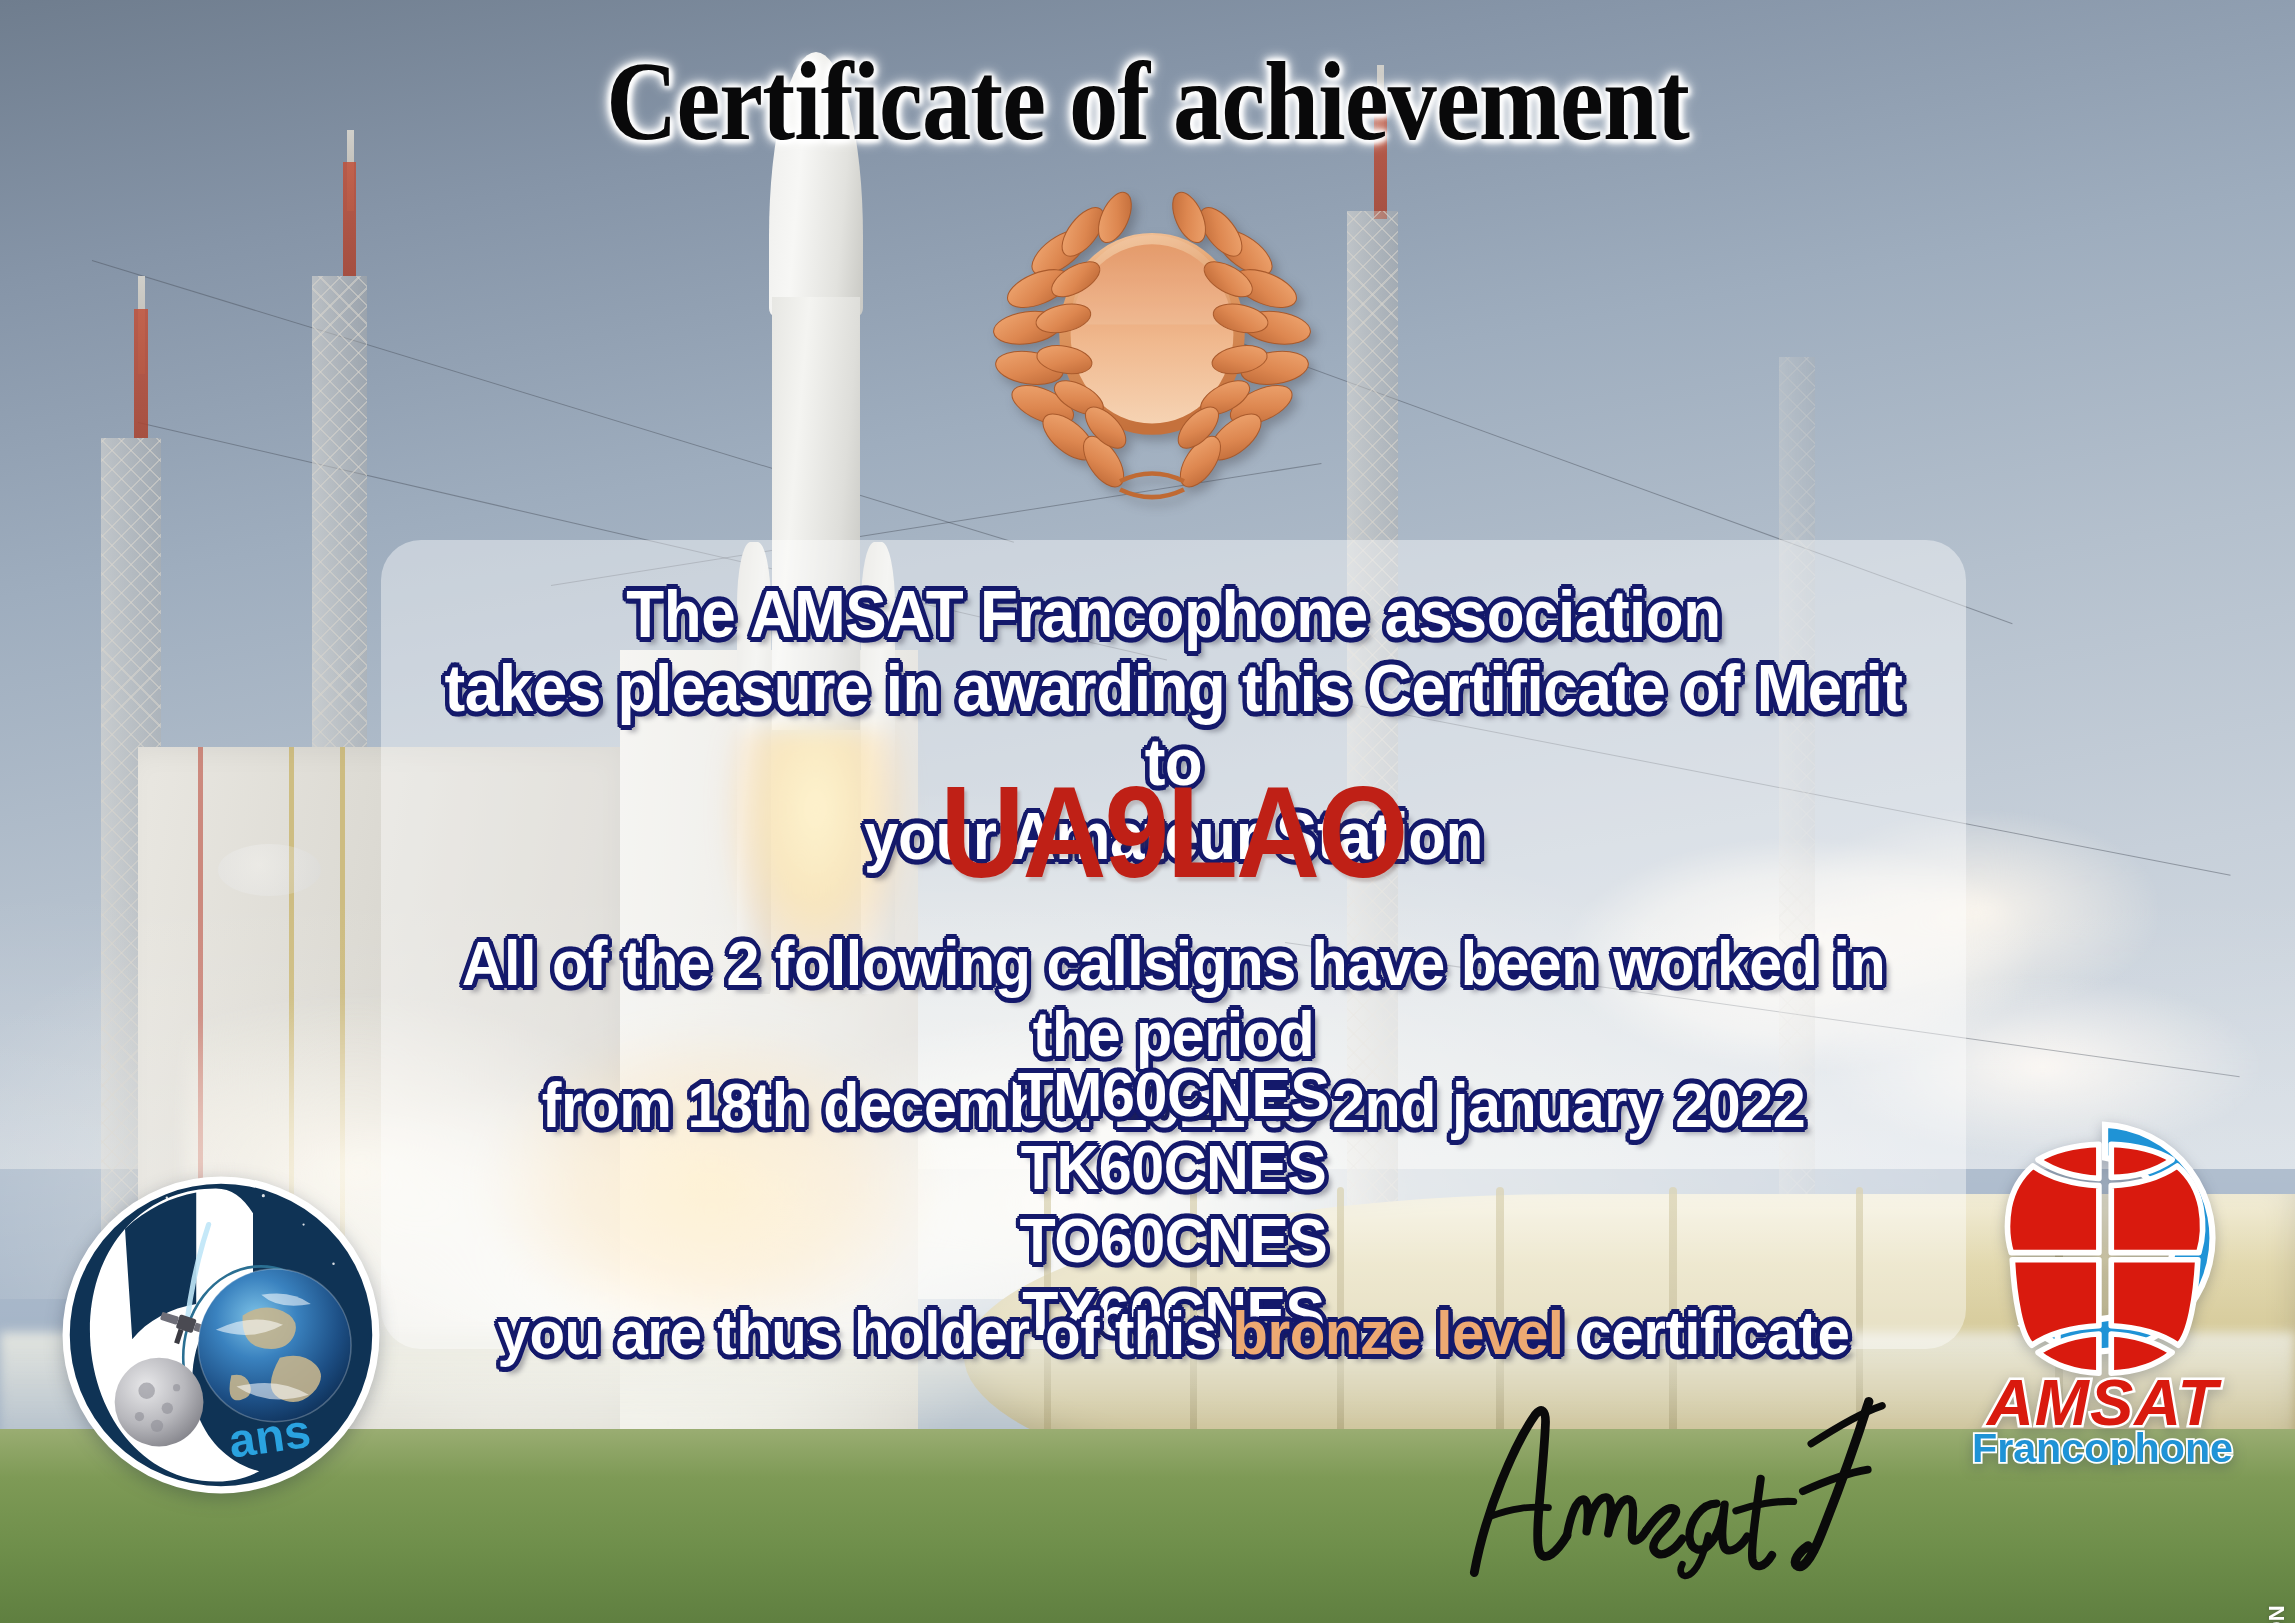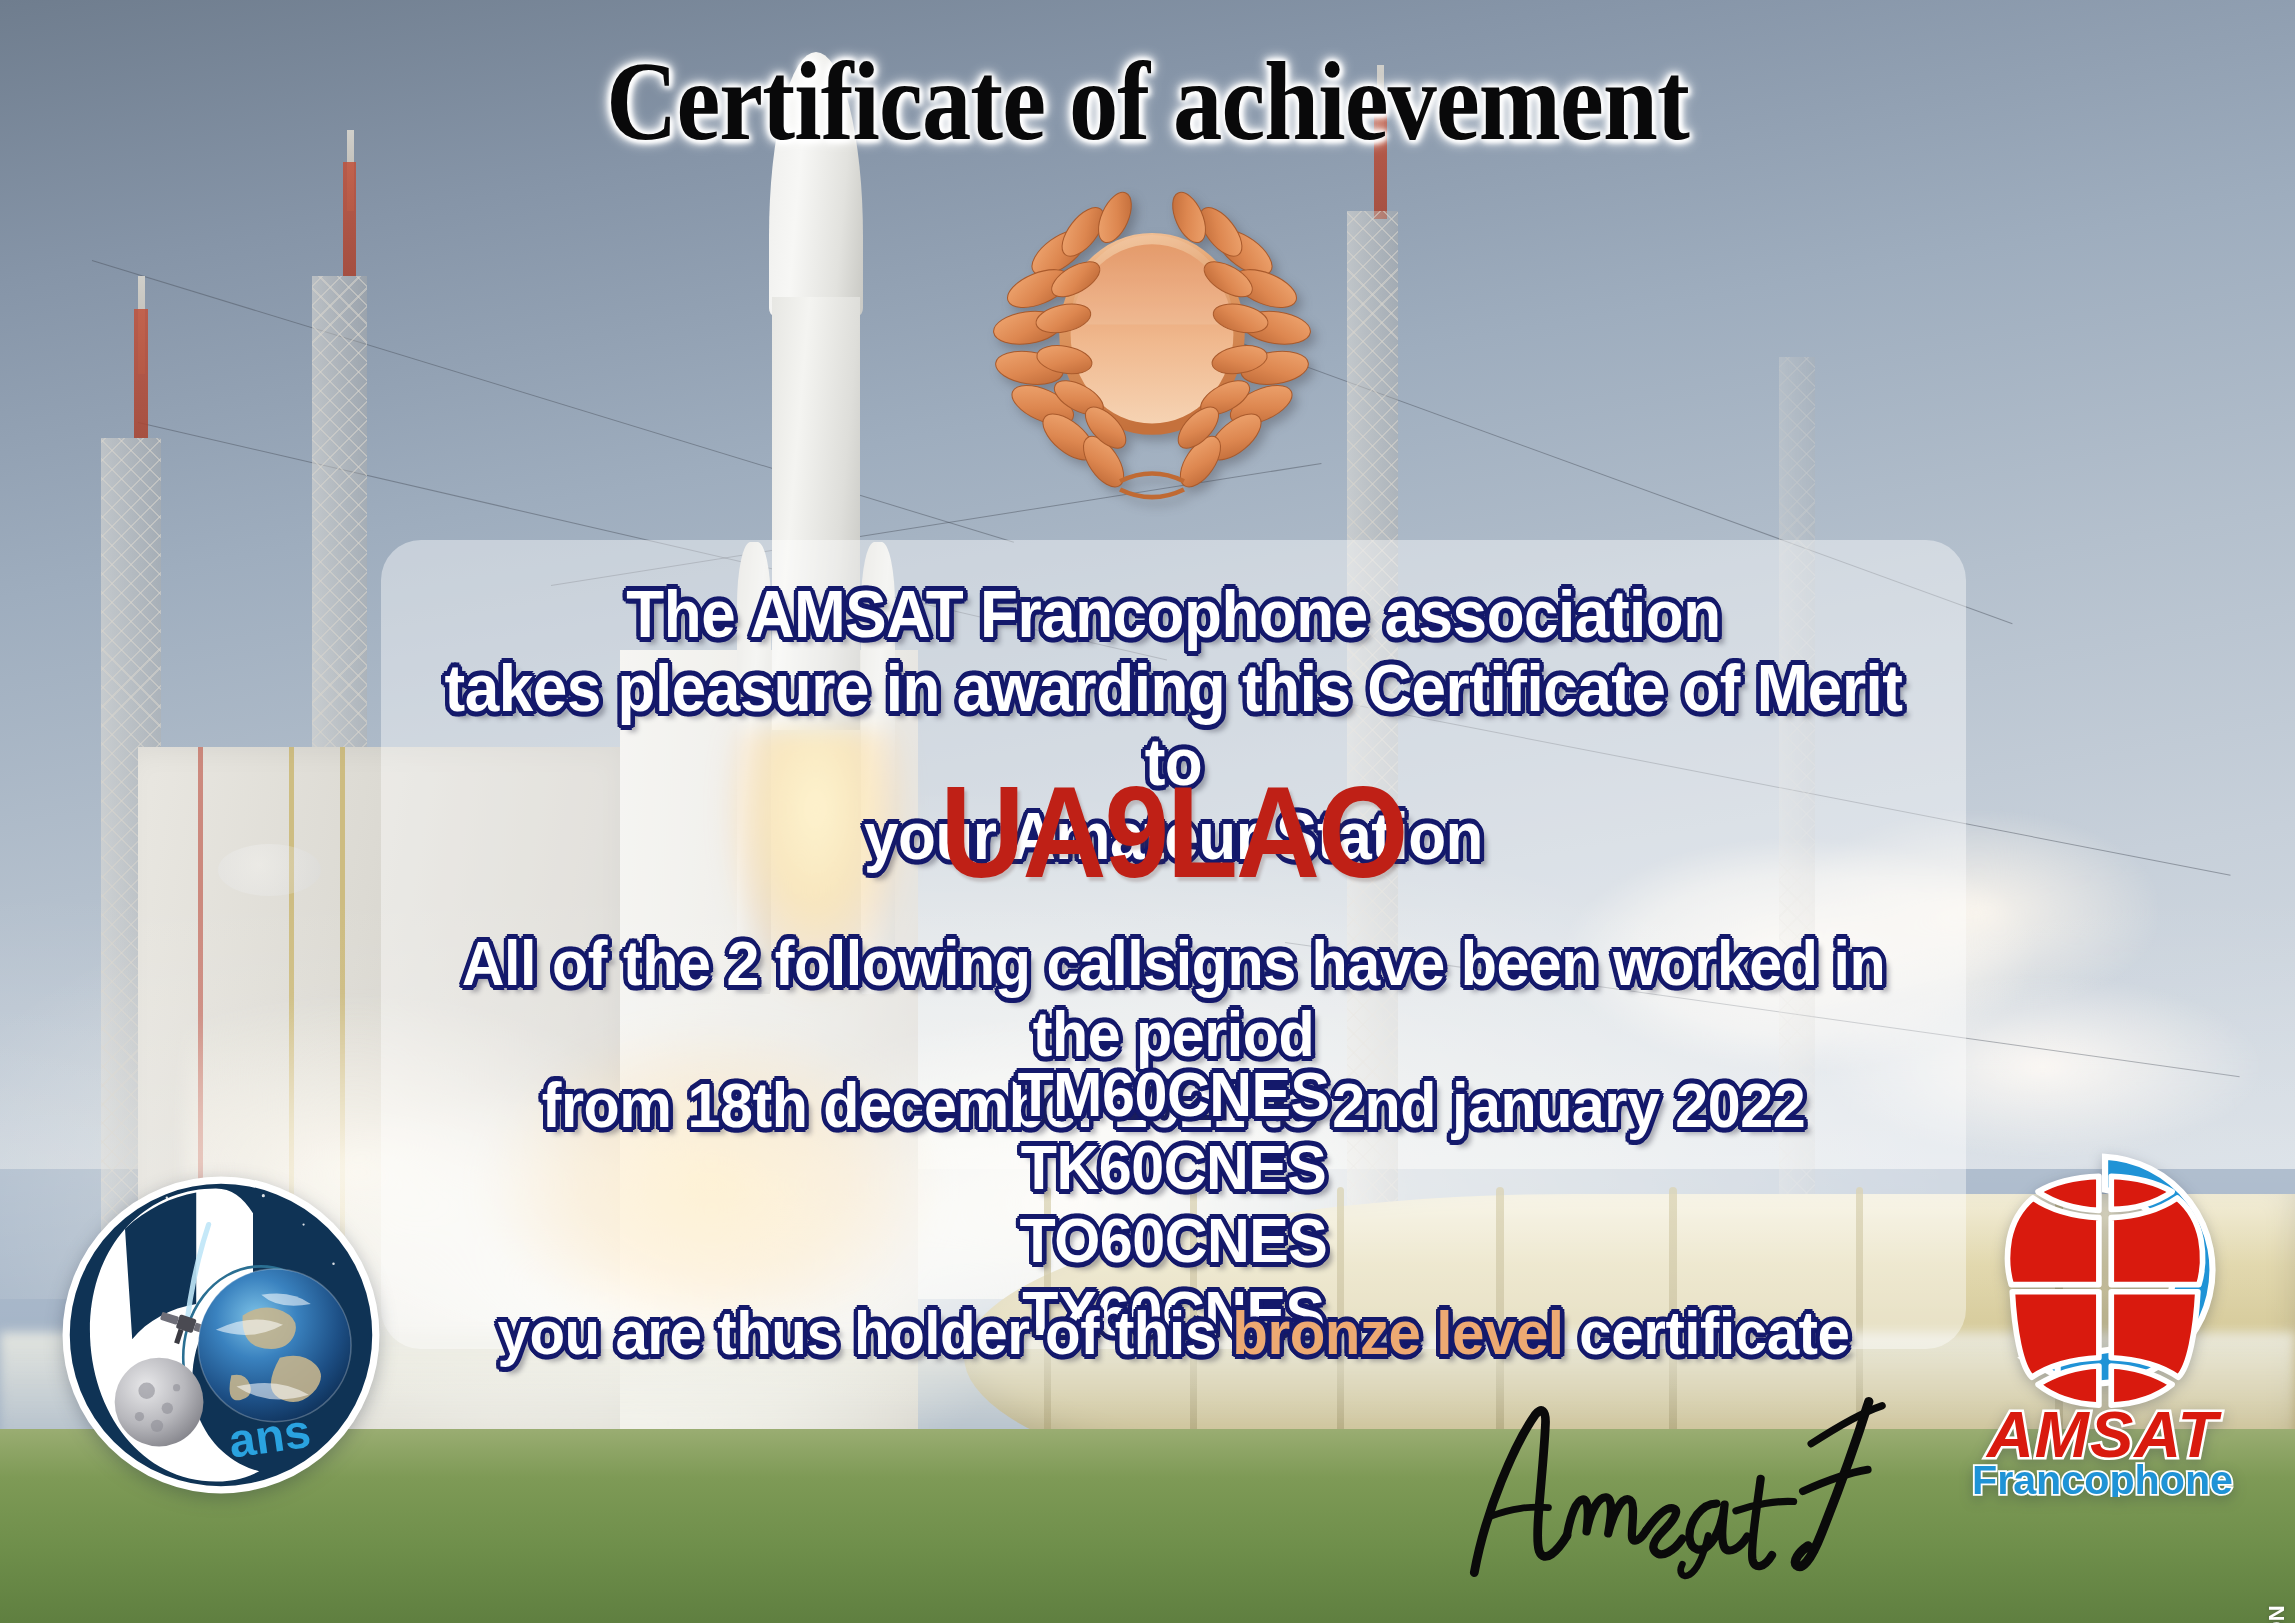--- a/index.html
+++ b/index.html
@@ -204,21 +204,21 @@
     position:absolute;left:1438px;top:1381px;width:464px;height:206px;
   }
   .signature svg{width:100%;height:100%;display:block;}
 
   
   .logo60{position:absolute;left:61px;top:1175px;width:320px;height:320px;}
   .logo60 svg{width:100%;height:100%;display:block;
     filter:drop-shadow(0 5.2px 9.3px rgba(30,40,60,.3));}
 
   
-  .amsat{position:absolute;left:1935px;top:1136px;width:335px;height:361px;}
+  .amsat{position:absolute;left:1935px;top:1104px;width:335px;height:361px;}
   .amsat svg{width:100%;height:100%;display:block;
     filter:drop-shadow(0 4.1px 6.2px rgba(30,40,60,.28));}
 
   
   .credit-right{
     position:absolute;right:4.1px;bottom:18.6px;
     transform-origin:100% 100%;
     transform:rotate(-90deg) translateX(0);
     white-space:nowrap;
     font-weight:700;

